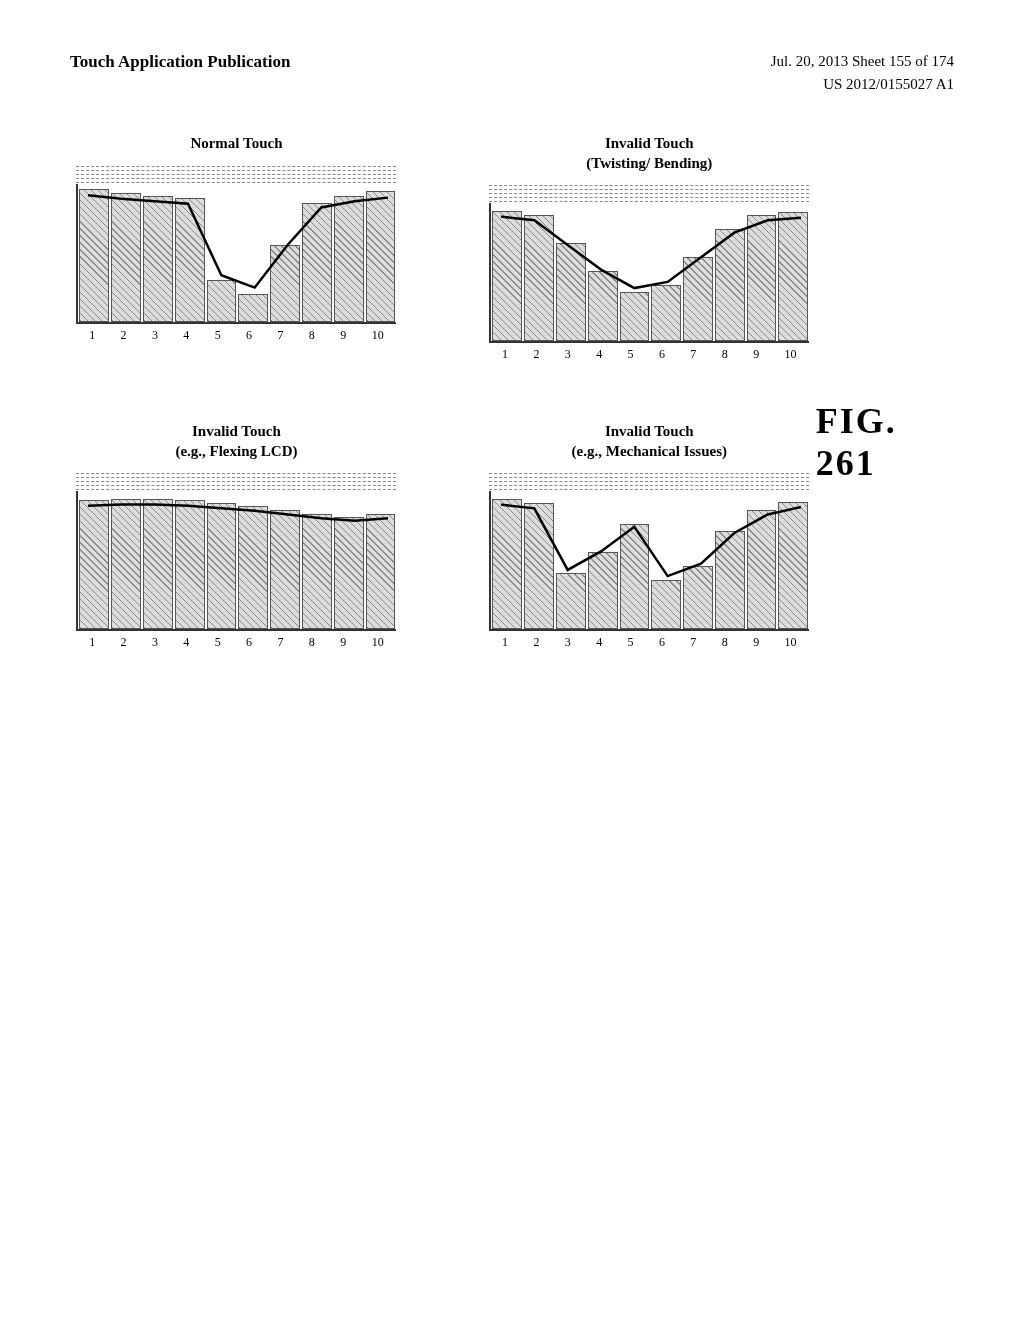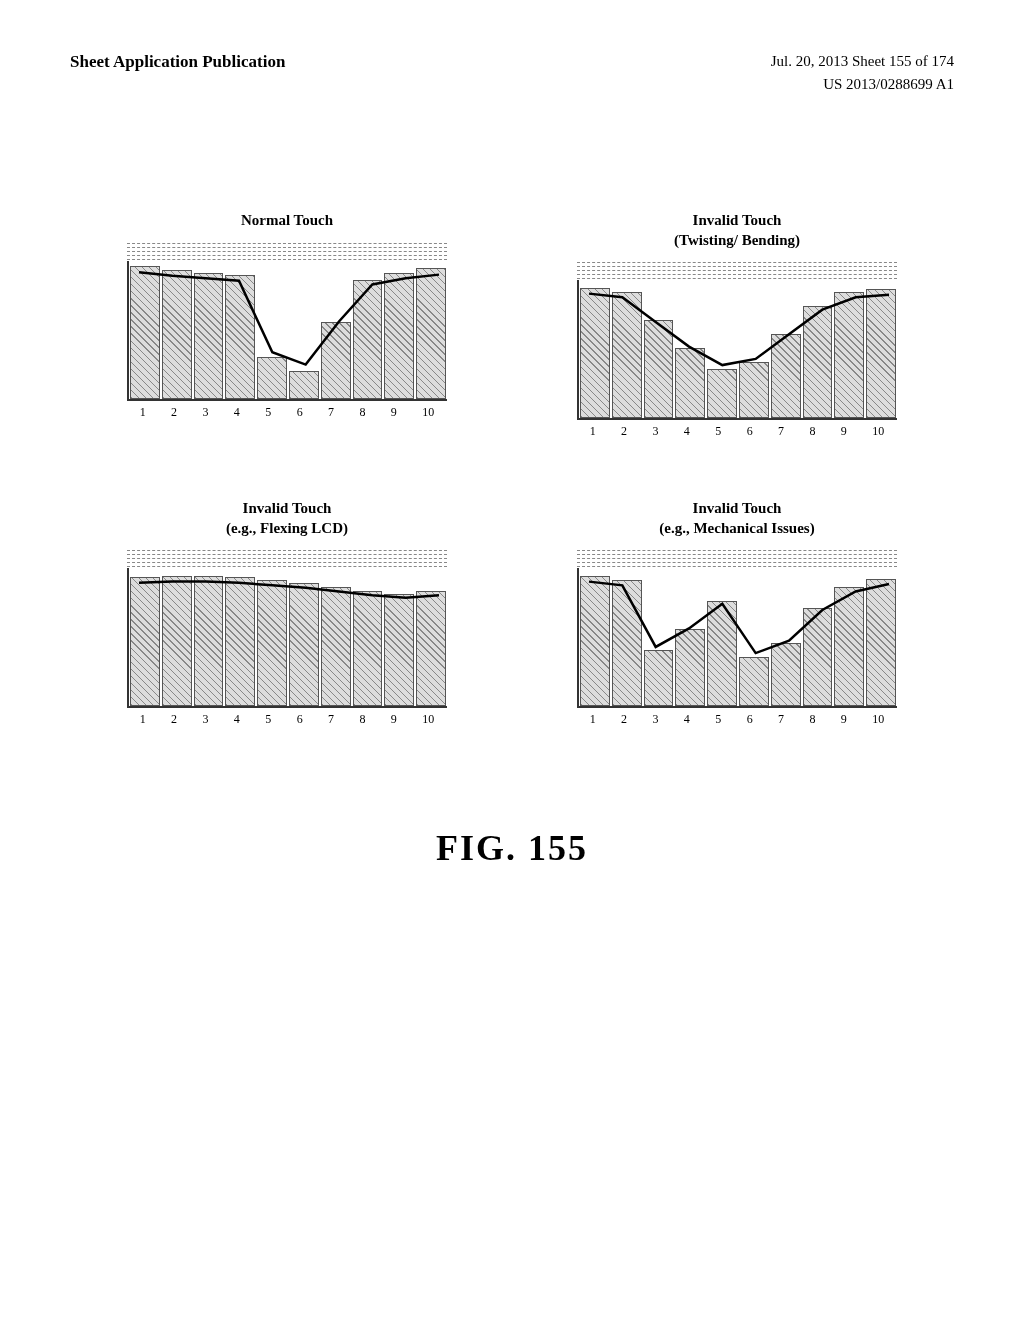--- a/index.html
+++ b/index.html
@@ -35,23 +35,23 @@
     }
     .header-right {
       font-size: 15px;
       text-align: right;
       line-height: 1.5;
     }
 
     
     .content {
       display: flex;
-      flex-direction: column;
+      flex-direction: row;
       align-items: center;
-      margin-top: 116px;
+      margin-top: 39px;
     }
 
     
     .charts-grid {
       display: grid;
       grid-template-columns: 1fr 1fr;
       gap: 60px 80px;
       width: 820px;
     }
 
@@ -141,24 +141,24 @@
       width: 100%;
       border-top: 1px dashed #888;
     }
   </style>
 </head>
 <body>
 
 <div class="page">
 
   <div class="header">
-    <div class="header-left">Sheet Application Publication</div>
+    <div class="header-left">Touch Application Publication</div>
     <div class="header-right">
       <div>Jul. 20, 2013   Sheet 155 of 174</div>
-      <div>US 2013/0288699 A1</div>
+      <div>US 2012/0155027 A1</div>
     </div>
   </div>
 
   <div class="content">
 
     <div class="charts-grid">
 
     <div class="chart-block">
           <div class="chart-title">Normal Touch</div>
           <div class="top-dashes">
@@ -326,17 +326,17 @@
             <span>5</span>
             <span>6</span>
             <span>7</span>
             <span>8</span>
             <span>9</span>
             <span>10</span>
           </div>
         </div>
       </div>
 
-    <div class="figure-label">FIG. 155</div>
+    <div class="figure-label">FIG. 261</div>
 
   </div>
 
 </div>
 
 </body></html>

